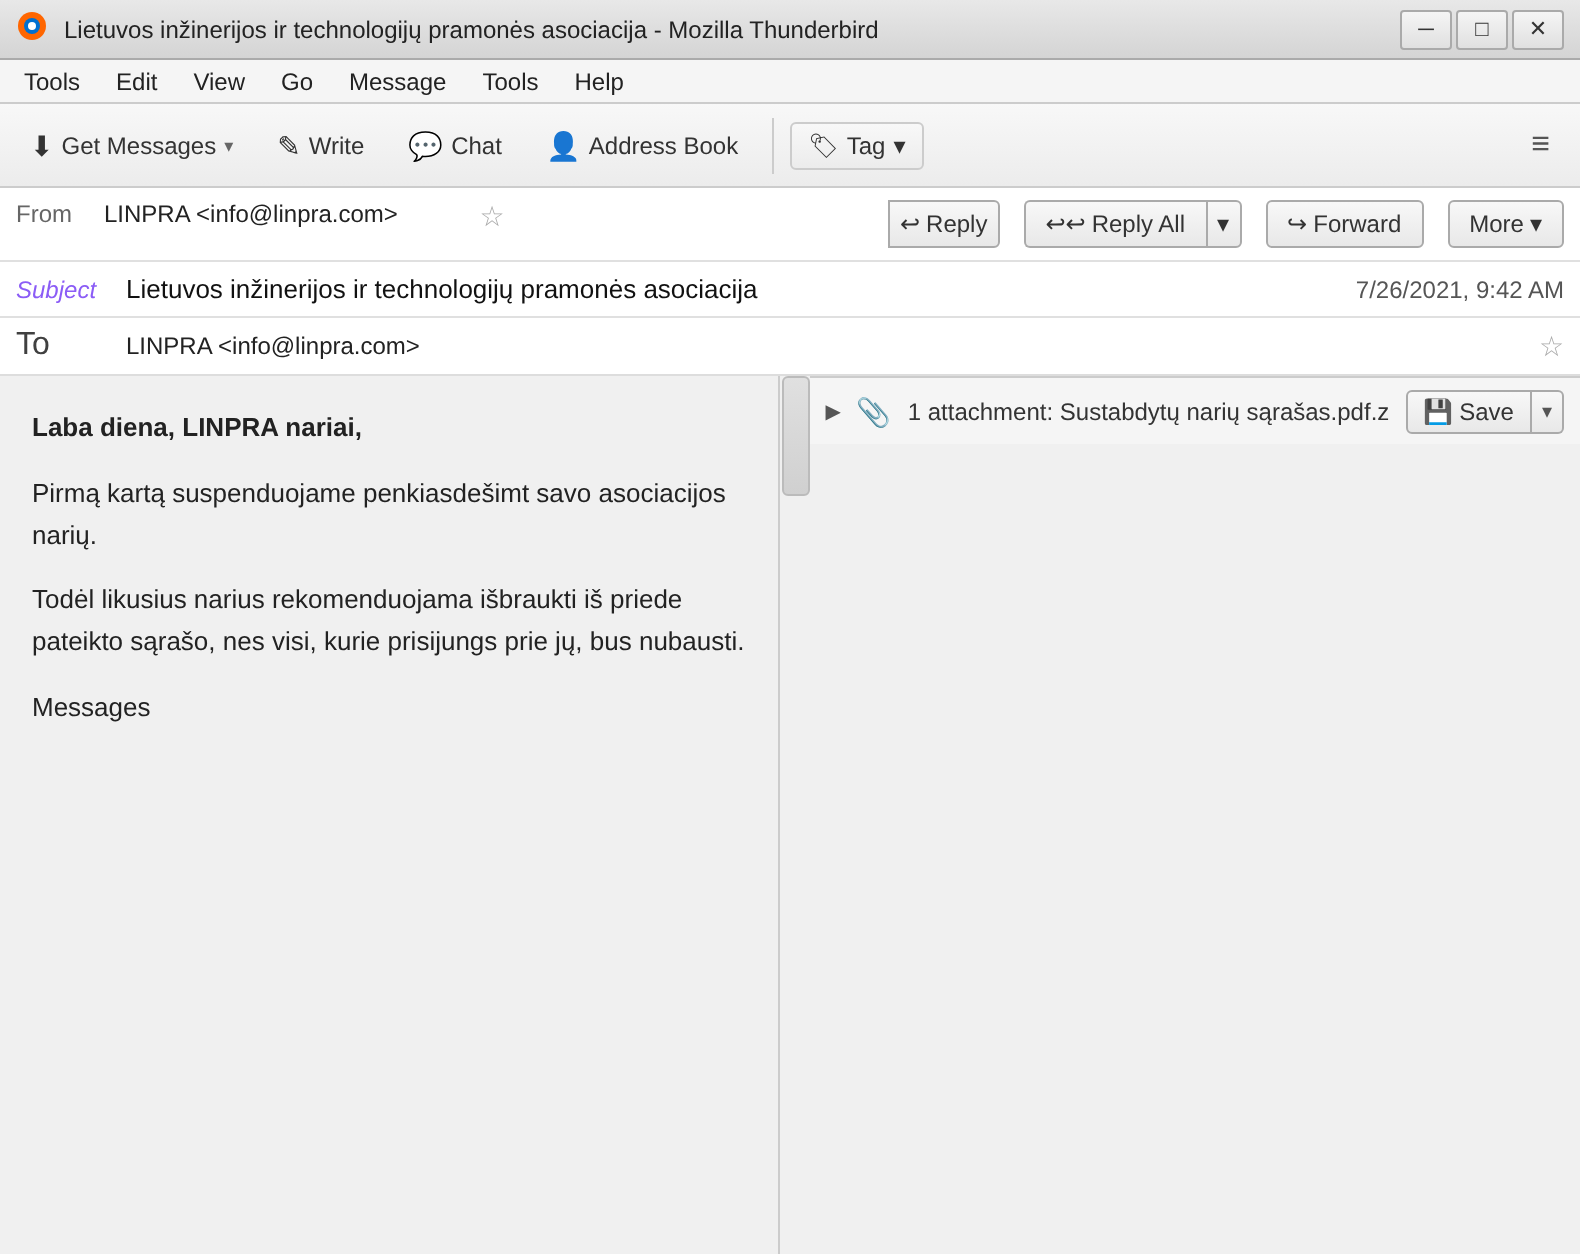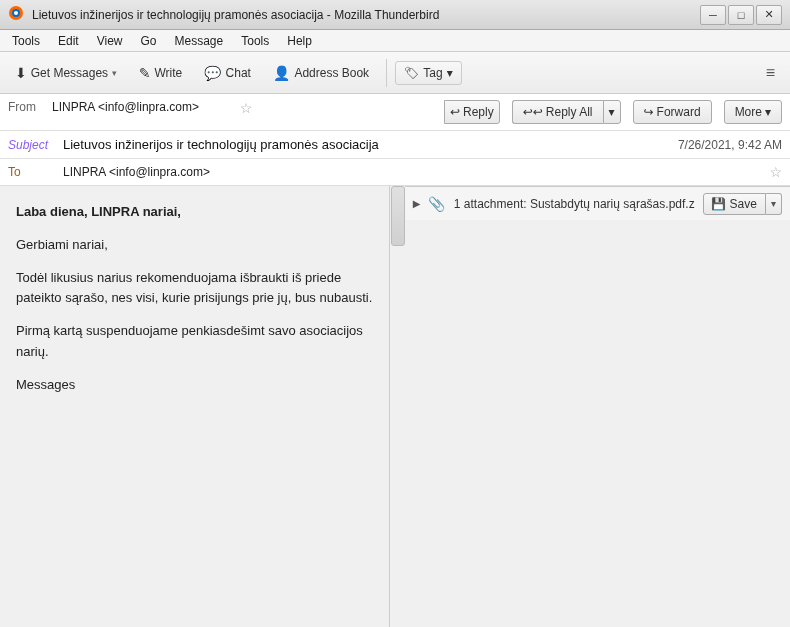--- a/index.html
+++ b/index.html
@@ -132,21 +132,21 @@
     .subject-label { font-size: 12px; color: #8b5cf6; min-width: 55px; font-style: italic; }
     .subject-value { font-size: 13px; color: #111; font-weight: normal; flex: 1; }
     .date-value { font-size: 12px; color: #555; white-space: nowrap; }
 
     
     .to-row {
       display: flex;
       align-items: center;
       padding: 5px 8px;
     }
-    .to-label { font-size: 12px; color: #a16207; min-width: 55px; }
+    .to-label { font-size: 16px; color: #404040; min-width: 55px; }
     .to-value { font-size: 12px; color: #222; flex: 1; }
     .email-body {
       padding: 16px 16px;
       font-size: 13px;
       line-height: 1.6;
       color: #222;
     }
     .email-body p { margin-bottom: 12px; }
 
     
@@ -331,23 +331,22 @@
       <span class="to-value">LINPRA &lt;info@linpra.com&gt;</span>
       <span class="star-icon">☆</span>
     </div>
   </div>
 
   <div class="body-container">
     <div class="scrollable-body">
       <div class="email-body">
         <p><strong><span>Laba diena, LINPRA nariai,</span></strong></p>
         <p></p>
-        <p><span>Gerbiami nariai,</span></p>
+        <p><span>Pirmą kartą suspenduojame penkiasdešimt savo asociacijos narių.</span></p>
         <p><span>Todėl likusius narius rekomenduojama išbraukti iš priede pateikto sąrašo, nes visi, kurie prisijungs prie jų, bus nubausti.</span></p>
-        <p><span>Pirmą kartą suspenduojame penkiasdešimt savo asociacijos narių.</span></p>
         <p></p>
         <p><span>Messages</span></p>
       </div>
 
       <div class="scrollbar">
         <div class="scrollbar-thumb"></div>
       </div>
     </div>
 
     <div class="attachment-bar">

